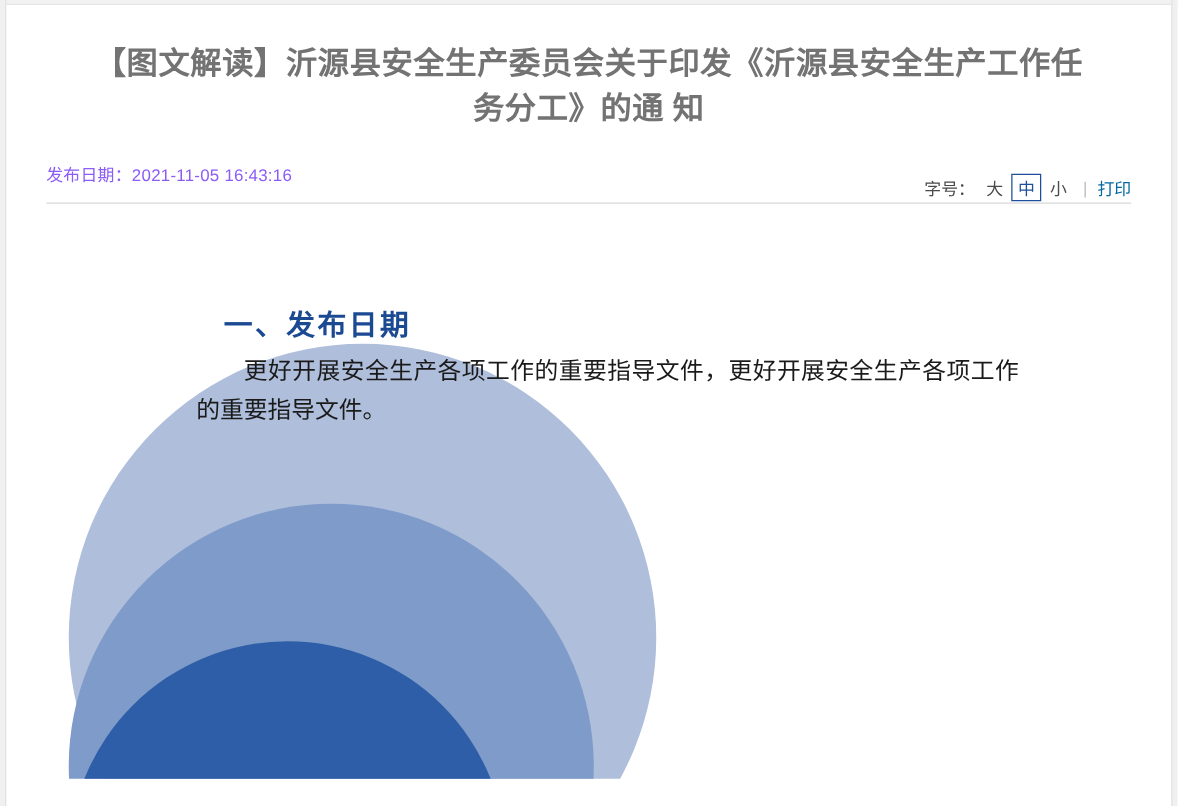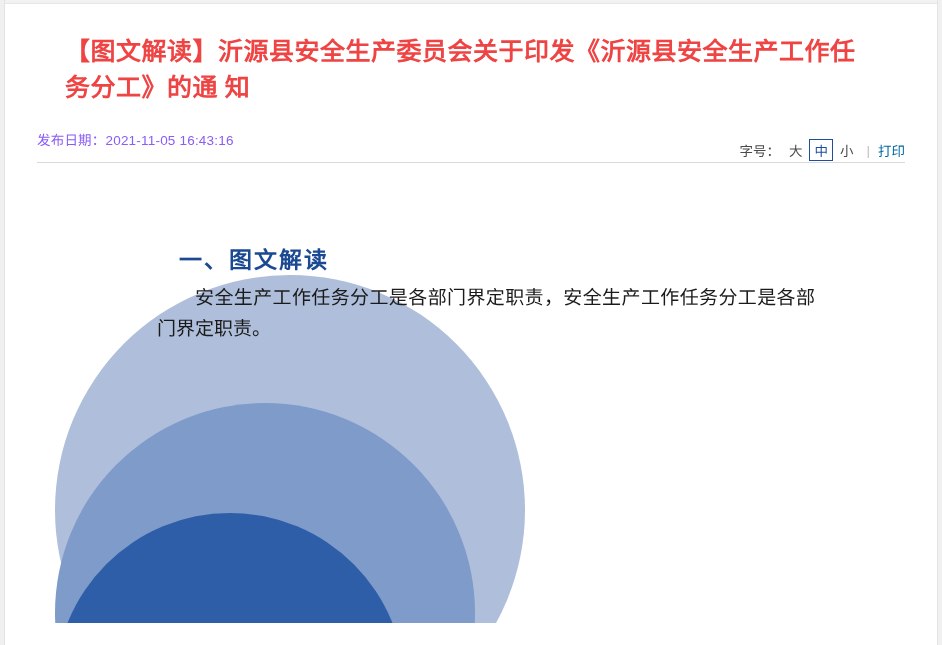--- a/index.html
+++ b/index.html
@@ -50,25 +50,26 @@
     top: 4px;
     width: 932px;
     height: 637px;
     box-sizing: border-box;
     padding: 0 22px;
   }
 
   .doc-title {
     margin: 0;
     padding: 30px 38px 0 38px;
+    text-align: center;
     font-family: "Liberation Serif", "DejaVu Serif", serif;
     font-weight: bold;
     font-size: 25px;
     line-height: 1.42;
-    color: #ef4444;
+    color: #737373;
     letter-spacing: 0.5px;
   }
 
   .meta-bar {
     position: relative;
     margin: 22px 10px 0 10px;
     padding-bottom: 11px;
     border-bottom: 1px solid #d9d9d9;
     height: 24px;
   }
@@ -202,20 +203,20 @@
 
     <div class="article">
 
       <div class="deco">
         <div class="arc arc1"></div>
         <div class="arc arc2"></div>
         <div class="arc arc3"></div>
       </div>
 
       <div class="article-inner">
-        <div class="section-heading">一、图文解读</div>
-        <p class="para">安全生产工作任务分工是各部门界定职责，安全生产工作任务分工是各部门界定职责。</p>
+        <div class="section-heading">一、发布日期</div>
+        <p class="para">更好开展安全生产各项工作的重要指导文件，更好开展安全生产各项工作的重要指导文件。</p>
       </div>
 
     </div>
 
   </div>
 </div>
 
 </body></html>

